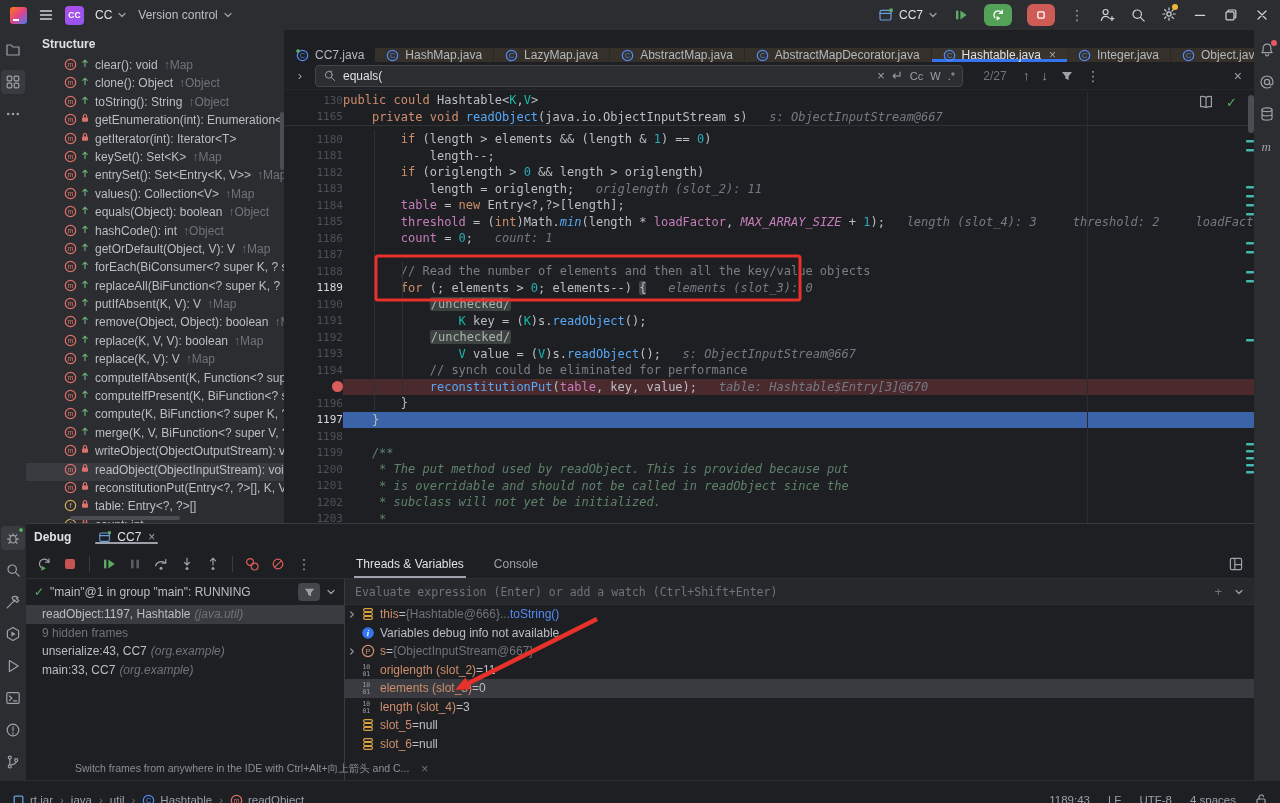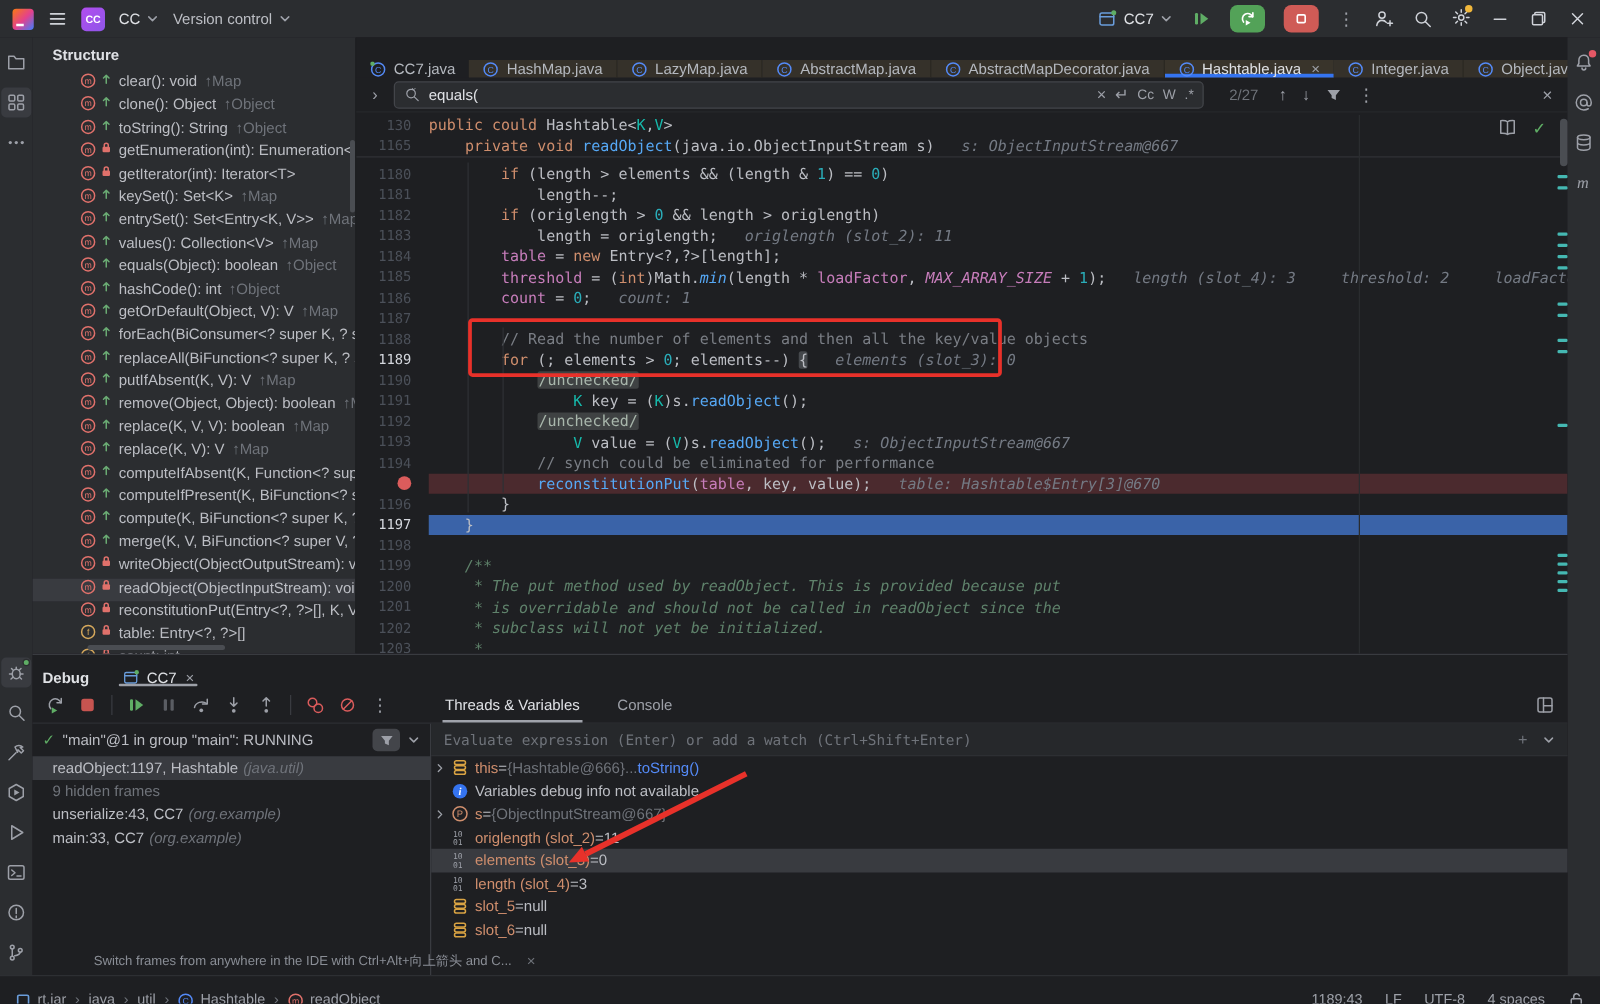--- a/index.html
+++ b/index.html
@@ -57,37 +57,37 @@
   .sfield{width:648px;height:22px;background:#2b2d30;border:1px solid #43454a;border-radius:4px;display:flex;align-items:center;padding:0 7px;gap:7px}
   .sfield input{flex:1;background:none;border:none;outline:none;color:#dfe1e5;font-family:"Liberation Sans",sans-serif;font-size:12px}
   .s-tgl{color:#9da0a8;font-size:11px}
   .scount{color:#6f737a;margin-left:16px;min-width:32px;text-align:center}
   .s-nav{color:#9da0a8;font-size:13px;margin-left:12px}
   .sb-close{margin-left:auto;color:#9da0a8;font-size:14px}
   .code{flex:1;position:relative;font-family:"DejaVu Sans Mono","Liberation Mono",monospace;font-size:12px;overflow:hidden}
   .sticky{border-bottom:1px solid #303236;padding-top:2px}
   .crows{padding-top:5px}
   .crow{height:16.5px;display:flex;align-items:center}
-  .gut{width:58px;flex:none;padding-right:14px;color:#4b5059;font-size:11px;display:flex;justify-content:flex-end;align-items:center}
+  .gut{width:58px;flex:none;color:#4b5059;font-size:11px;display:flex;justify-content:flex-end;align-items:center}
   .gut.hot{color:#d5d8de}
   .cbody{flex:1;white-space:pre;height:100%;display:flex;align-items:center;min-width:0}
   .crow.exec .cbody{background:#3a63a8}
   .crow.bp .cbody{background:#4b2a2e}
   .bpdot{width:11px;height:11px;border-radius:50%;background:#db5c5c}
   .tk-k{color:#cf8e6d}.tk-d{color:#bcbec4}.tk-f{color:#c77dbb}.tk-fi{color:#c77dbb;font-style:italic}
   .tk-m{color:#56a8f5}.tk-mi{color:#56a8f5;font-style:italic}.tk-num{color:#2aacb8}
   .tk-c{color:#7a7e85}.tk-j{color:#5f826b;font-style:italic}.tk-tp{color:#16baac}
   .tk-h{color:#747a84;font-style:italic}
   .tk-x{color:#a9b7ac;background:#3f4243;border-radius:2px;padding:0 1px}
   .tk-b{background:#45484c;border-radius:2px}
   .edit-actions{position:absolute;left:1198px;top:94px;display:flex;gap:12px;align-items:center;z-index:5}
   .green-check{color:#5fad65;font-size:13px}
   
   .debug{height:257px;flex:none;border-top:1px solid #393b40;display:flex;flex-direction:column;position:relative;background:#1e1f22}
-  .dbg-head{height:25px;flex:none;display:flex;align-items:flex-end;padding-left:8px}
+  .dbg-head{height:25px;flex:none;display:flex;align-items:center;padding-left:8px}
   .dbg-title{font-weight:700;color:#dfe1e5;display:flex;align-items:center}
   .sess-tab{display:flex;align-items:center;gap:5px;padding:0 7px;margin-left:20px;position:relative;color:#dfe1e5}
   .sess-tab:after{content:"";position:absolute;left:4px;right:4px;bottom:0;height:2px;background:#9da0a8;border-radius:1px}
   .sess-close{color:#9da0a8;margin-left:2px}
   .dbg-toolbar{height:30px;flex:none;display:flex;align-items:stretch;padding-left:6px;border-bottom:1px solid #2d2f33}
   .dt-icons{display:flex;align-items:center;gap:2px}
   .dt-btn{width:24px;height:22px;display:flex;align-items:center;justify-content:center;border-radius:4px}
   .dt-sep{width:1px;height:16px;background:#393b40;margin:0 5px;align-self:center}
   .vtabs{display:flex;margin-left:38px}
   .vtab{display:flex;align-items:center;padding:0 2px;margin-right:26px;color:#9da0a8;position:relative}

